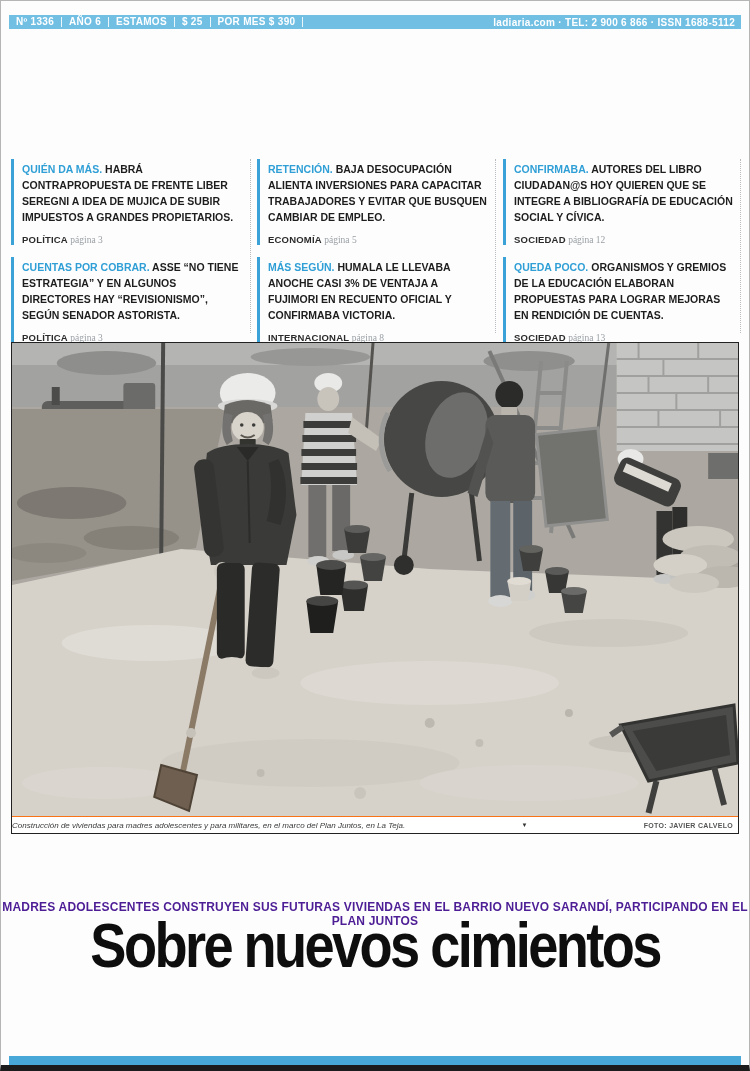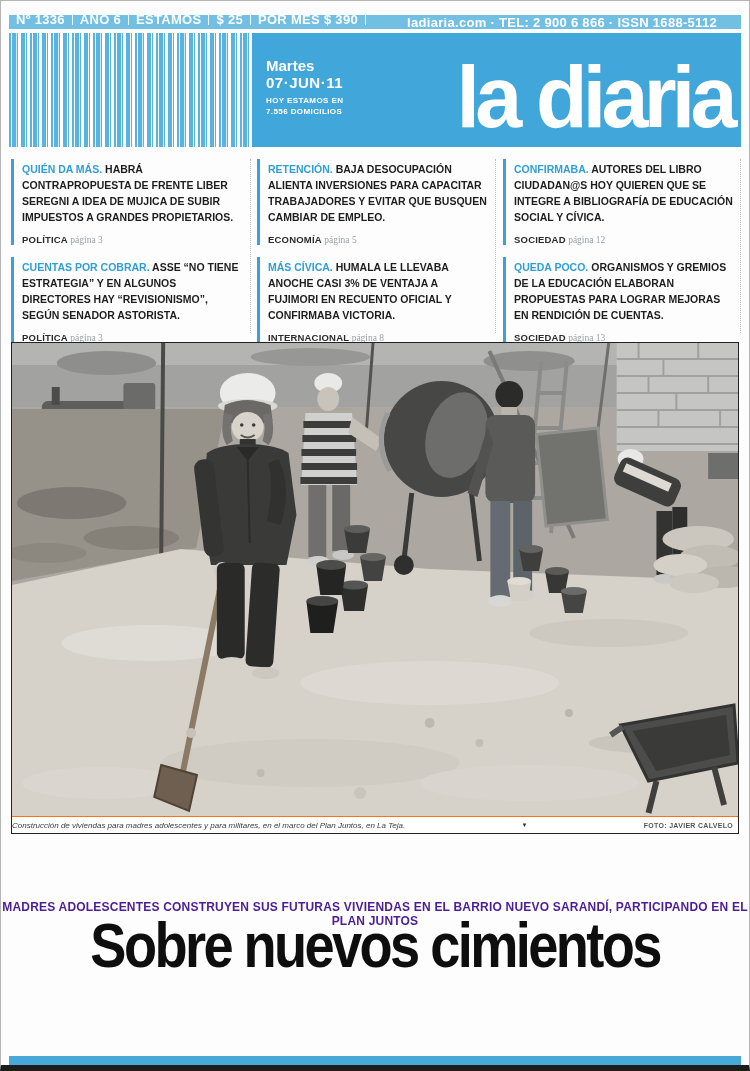--- a/index.html
+++ b/index.html
@@ -1,24 +1,24 @@
 <!DOCTYPE html>
 <html><head>
 <meta charset="utf-8">
 <style>
   * { margin:0; padding:0; box-sizing:border-box; }
   html,body { background:#e9e9e9; }
   body { width:750px; height:1071px; position:relative; font-family:"Liberation Sans",sans-serif; }
   .page { position:absolute; inset:0; background:#fdfdfd; border:1px solid #b5b5b5; border-bottom:6px solid #1c1c1c; overflow:hidden; }
 
   
-  .topbar { position:absolute; left:8px; right:8px; top:14px; height:14px; background:#72bfe4; color:#fff; display:flex; font-size:13px; font-weight:bold; letter-spacing:.3px; }
+  .topbar { position:absolute; left:8px; right:8px; top:14px; height:14px; background:#72bfe4; color:#fff; display:flex; align-items:center; font-size:10px; font-weight:bold; letter-spacing:.3px; }
   .topbar .seg { padding:0 7px; border-right:1px solid rgba(255,255,255,.85); height:10px; line-height:10px; white-space:nowrap; }
   .topbar .seg:last-of-type { border-right:none; }
-  .topbar .right { margin-left:auto; padding-right:24px; font-weight:bold; white-space:nowrap; }
+  .topbar .right { margin-left:auto; padding-right:6px; font-weight:bold; white-space:nowrap; }
 
   
   .masthead { position:absolute; left:8px; right:8px; top:32px; height:114px; background:#fff; }
   .stripes { position:absolute; left:0; top:0; bottom:0; width:243px;
     background:repeating-linear-gradient(90deg,#58b3e1 0 2px,#fff 2px 3px,#58b3e1 3px 7px,#cfeaf8 7px 8px,#58b3e1 8px 9px,#fff 9px 12px,#58b3e1 12px 16px,#fff 16px 17px,#58b3e1 17px 18px,#fff 18px 21px); }
   .mast-solid { position:absolute; left:243px; right:0; top:0; bottom:0; background:#41a6da; }
   .dateblock { position:absolute; left:14px; top:24px; color:#fff; }
   .dateblock .day { font-size:15px; font-weight:bold; line-height:17px; }
   .dateblock .date { font-size:15px; font-weight:bold; line-height:17px; letter-spacing:.5px; }
   .dateblock .circ { font-size:8px; font-weight:bold; line-height:11px; margin-top:4px; letter-spacing:.4px; }
@@ -58,34 +58,20 @@
 
   <div class="topbar">
     <span class="seg">Nº 1336</span>
     <span class="seg">AÑO 6</span>
     <span class="seg">ESTAMOS</span>
     <span class="seg">$ 25</span>
     <span class="seg">POR MES $ 390</span>
     <span class="right">ladiaria.com · TEL: 2 900 6 866 · ISSN 1688-5112</span>
   </div>
 
-  <div class="masthead">
-    <div class="stripes"></div>
-    <div class="mast-solid">
-      <div class="dateblock">
-        <div class="day">Martes</div>
-        <div class="date">07·JUN·11</div>
-        <div class="circ">
-          <div>HOY ESTAMOS EN</div>
-          <div>7.556 DOMICILIOS</div>
-        </div>
-      </div>
-      <div class="logo">la diaria</div>
-    </div>
-  </div>
 
   <div class="teasers">
     <div class="col-sep" style="left:241px"></div>
     <div class="col-sep" style="left:486px"></div>
     <div class="col-sep" style="left:731px"></div>
     <div class="tgrid">
       <div class="teaser">
         <div class="t-text"><span class="t-lead">QUIÉN DA MÁS.</span><span> HABRÁ CONTRAPROPUESTA DE FRENTE LIBER SEREGNI A IDEA DE MUJICA DE SUBIR IMPUESTOS A GRANDES PROPIETARIOS.</span><span class="t-italic"></span><span></span></div>
         <div class="t-foot"><span class="t-section">POLÍTICA</span><span class="t-page"> página 3</span></div>
       </div>
@@ -95,21 +81,21 @@
       </div>
       <div class="teaser">
         <div class="t-text"><span class="t-lead">CONFIRMABA.</span><span> AUTORES DEL LIBRO </span><span class="t-italic">CIUDADAN@S HOY</span><span> QUIEREN QUE SE INTEGRE A BIBLIOGRAFÍA DE EDUCACIÓN SOCIAL Y CÍVICA.</span></div>
         <div class="t-foot"><span class="t-section">SOCIEDAD</span><span class="t-page"> página 12</span></div>
       </div>
       <div class="teaser">
         <div class="t-text"><span class="t-lead">CUENTAS POR COBRAR.</span><span> ASSE “NO TIENE ESTRATEGIA” Y EN ALGUNOS DIRECTORES HAY “REVISIONISMO”, SEGÚN SENADOR ASTORISTA.</span><span class="t-italic"></span><span></span></div>
         <div class="t-foot"><span class="t-section">POLÍTICA</span><span class="t-page"> página 3</span></div>
       </div>
       <div class="teaser">
-        <div class="t-text"><span class="t-lead">MÁS CÍVICA.</span><span> HUMALA LE LLEVABA ANOCHE CASI 3% DE VENTAJA A FUJIMORI EN RECUENTO OFICIAL Y CONFIRMABA VICTORIA.</span><span class="t-italic"></span><span></span></div>
+        <div class="t-text"><span class="t-lead">MÁS SEGÚN.</span><span> HUMALA LE LLEVABA ANOCHE CASI 3% DE VENTAJA A FUJIMORI EN RECUENTO OFICIAL Y CONFIRMABA VICTORIA.</span><span class="t-italic"></span><span></span></div>
         <div class="t-foot"><span class="t-section">INTERNACIONAL</span><span class="t-page"> página 8</span></div>
       </div>
       <div class="teaser">
         <div class="t-text"><span class="t-lead">QUEDA POCO.</span><span> ORGANISMOS Y GREMIOS DE LA EDUCACIÓN ELABORAN PROPUESTAS PARA LOGRAR MEJORAS EN RENDICIÓN DE CUENTAS.</span><span class="t-italic"></span><span></span></div>
         <div class="t-foot"><span class="t-section">SOCIEDAD</span><span class="t-page"> página 13</span></div>
       </div>
     </div>
   </div>
 
   <div class="photo">

